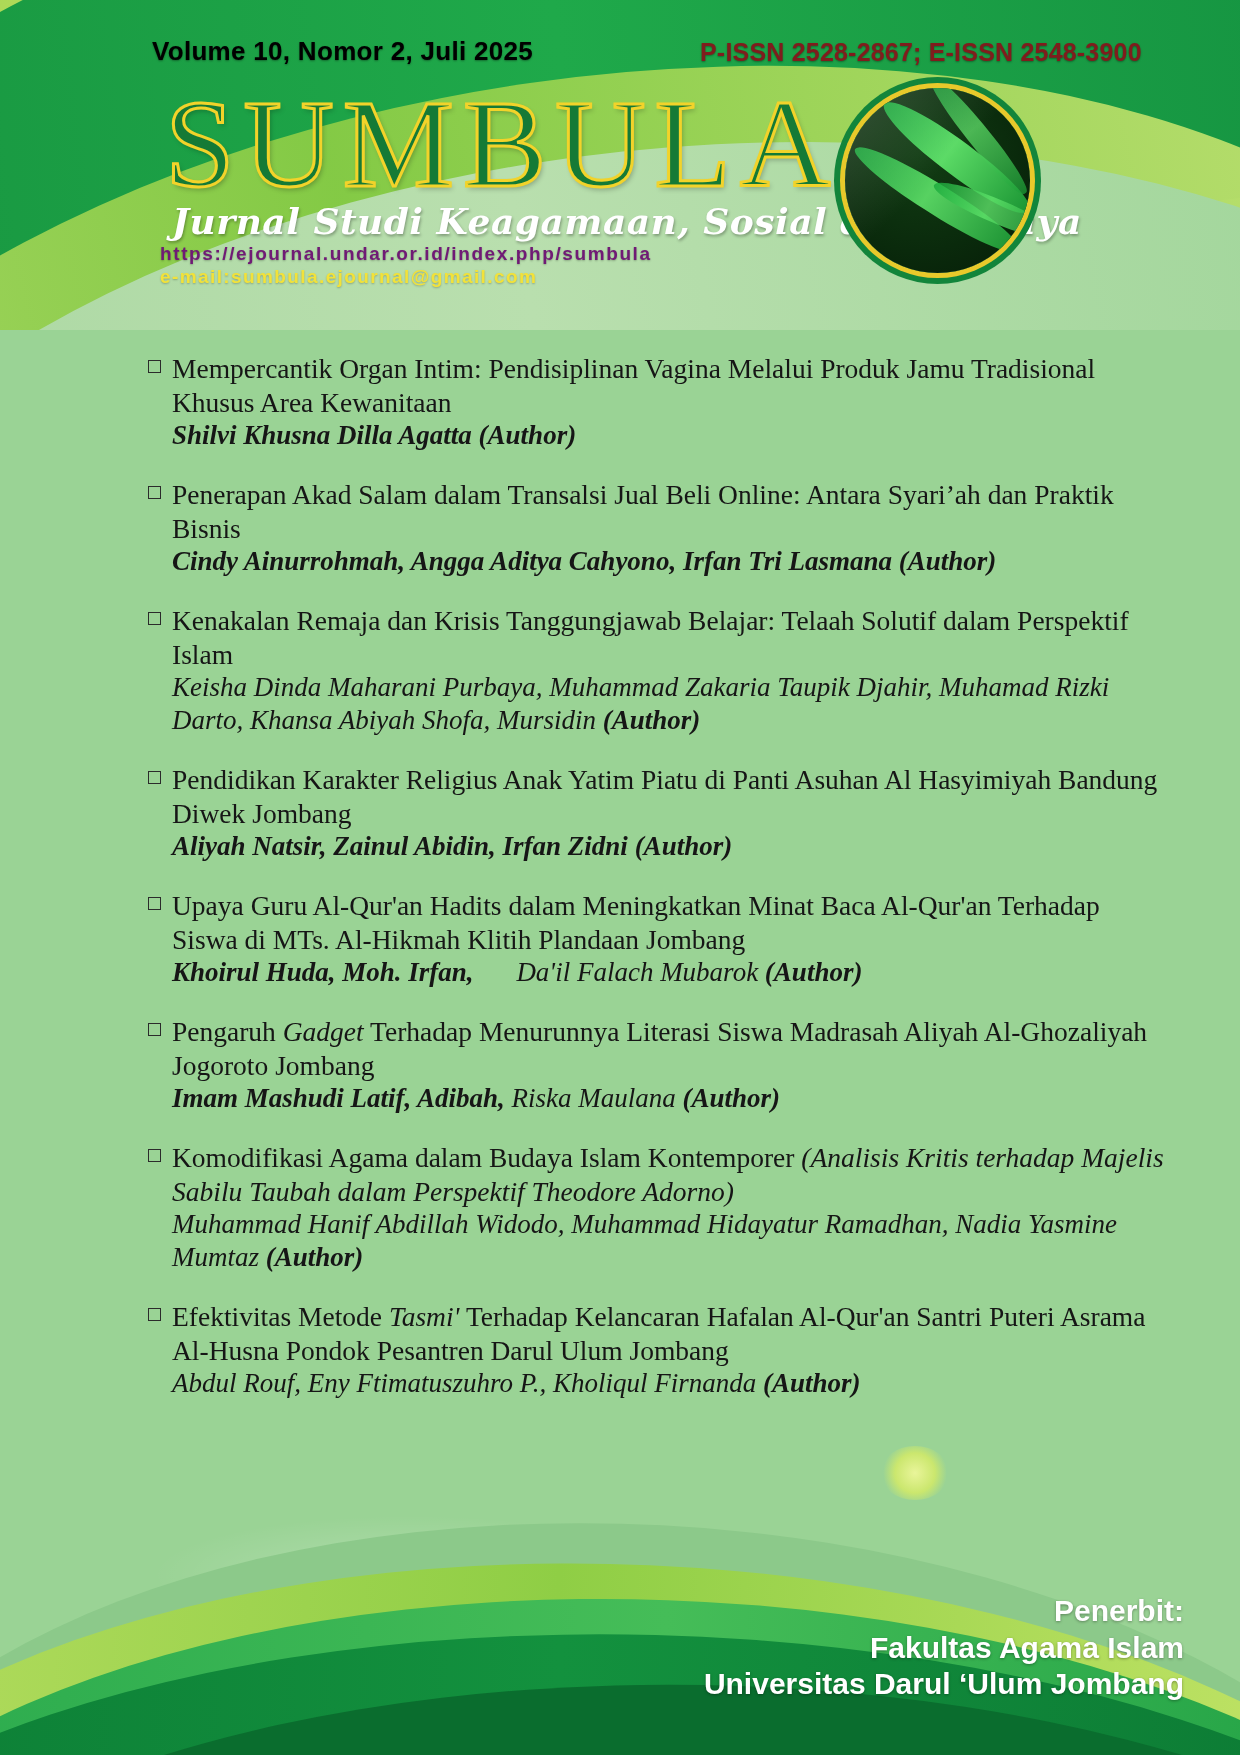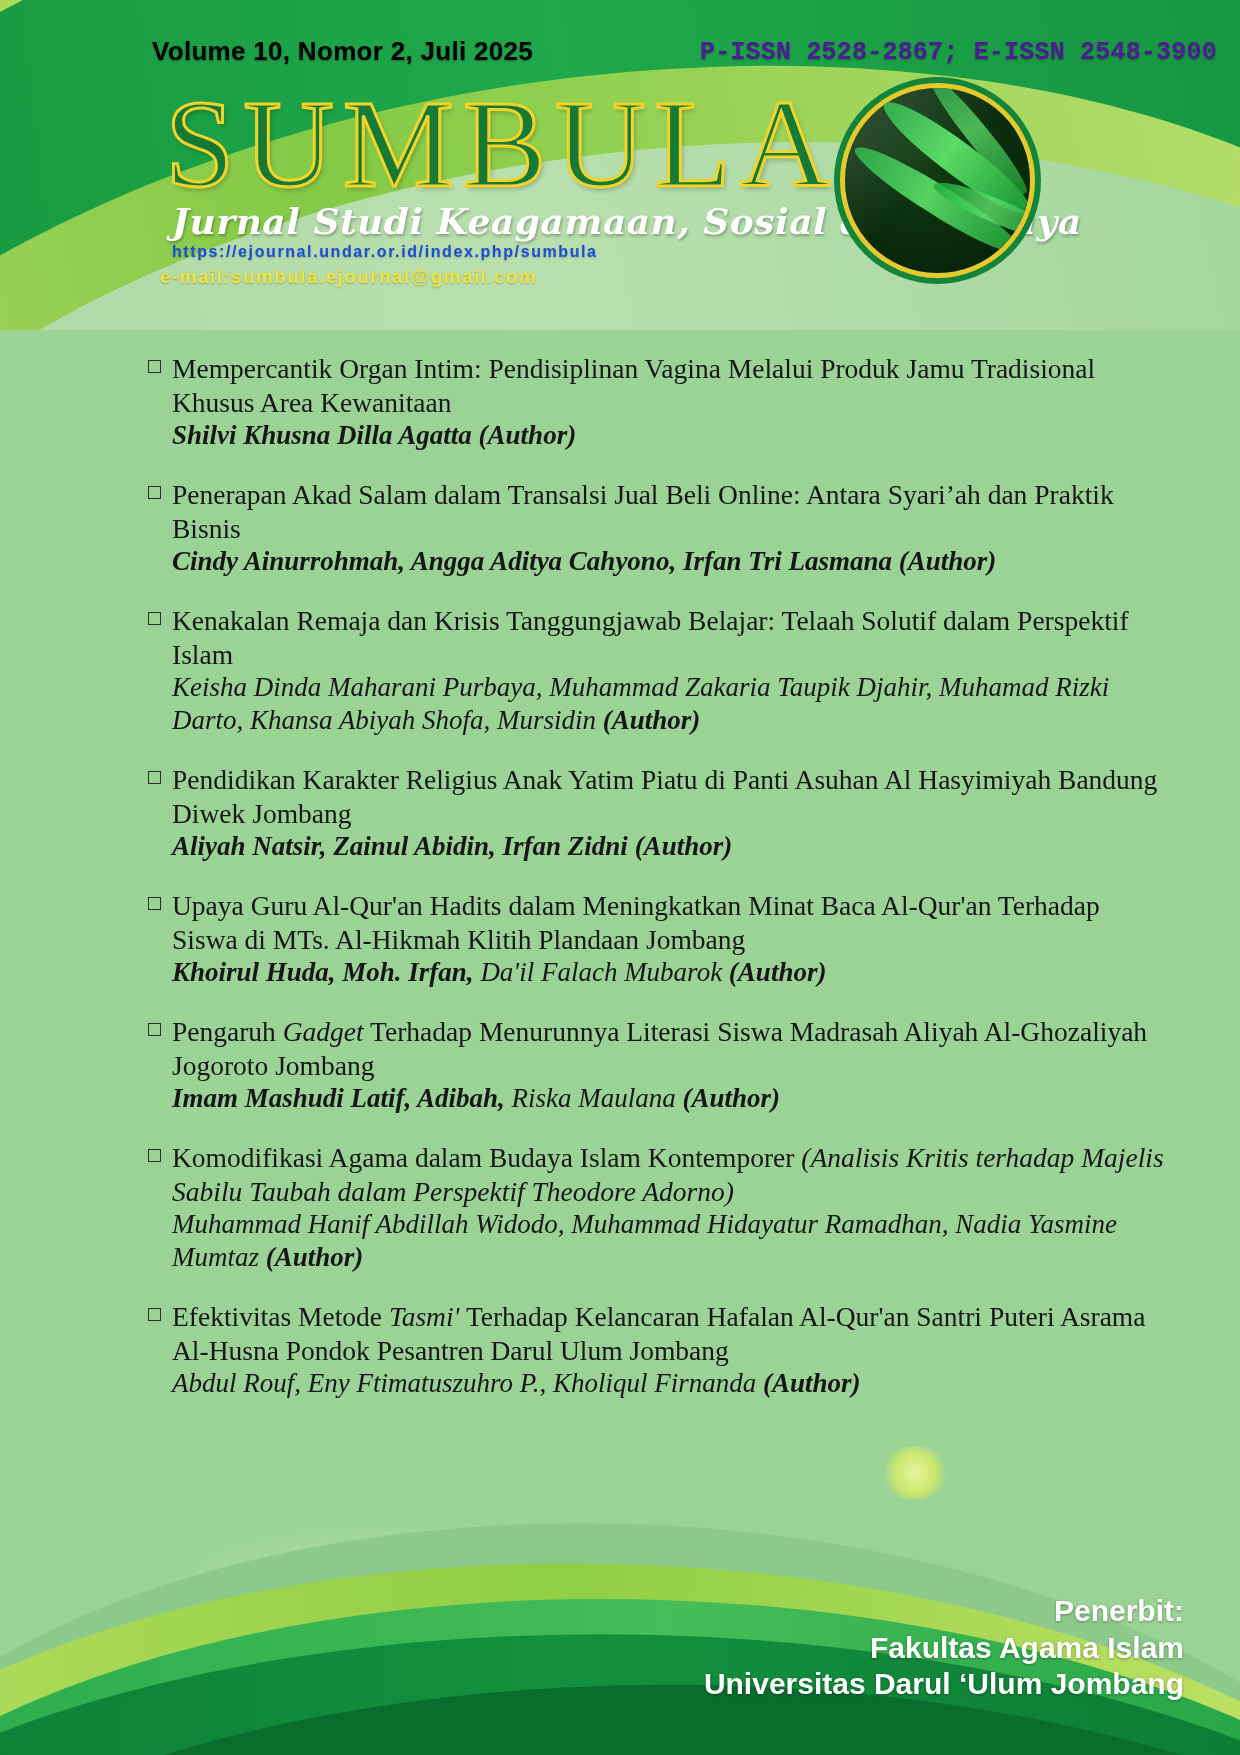--- a/index.html
+++ b/index.html
@@ -58,44 +58,44 @@
   }
 
   .issue-line{
     position:absolute;left:152px;top:36px;z-index:8;
     color:#000000;font-family:"Liberation Sans",sans-serif;
     font-weight:bold;font-size:26px;letter-spacing:.3px;
     text-shadow:0 1px 2px rgba(0,0,0,.35);
   }
   .issn-line{
     position:absolute;left:700px;top:38px;z-index:8;
-    color:#4c1d95;font-family:Liberation Mono, monospace;
+    color:#7f1d1d;font-family:Liberation Sans, sans-serif;
     font-weight:bold;font-size:25px;letter-spacing:.2px;
     text-shadow:0 1px 2px rgba(0,0,0,.35);
   }
 
   .brand{
     position:absolute;left:165px;top:82px;z-index:9;
     font-family:"Liberation Serif",serif;
     font-size:125px;line-height:1;font-weight:normal;
     letter-spacing:9px;
     color:#157a36;
     -webkit-text-stroke:3px #f2d32a;
     text-shadow:0 0 2px rgba(242,211,42,.9), 2px 3px 5px rgba(0,0,0,.25);
   }
   .tagline{
     position:absolute;left:172px;top:200px;z-index:9;
     font-family:"DejaVu Serif",serif;font-style:italic;font-weight:bold;
     font-size:36px;color:#ffffff;letter-spacing:.5px;
     text-shadow:1px 2px 3px rgba(0,0,0,.3);
   }
   .url-line{
-    position:absolute;left:172px;top:243px;z-index:9;
+    position:absolute;left:160px;top:243px;z-index:9;
     font-family:"Liberation Sans",sans-serif;font-weight:bold;
-    font-size:16px;letter-spacing:1.6px;color:#1d4ed8;
+    font-size:19px;letter-spacing:1.6px;color:#701a75;
     text-shadow:0 1px 2px rgba(0,0,0,.25);
   }
   .mail-line{
     position:absolute;left:160px;top:266px;z-index:9;
     font-family:"Liberation Sans",sans-serif;font-weight:bold;
     font-size:19px;letter-spacing:1.4px;color:#f2e23a;
     text-shadow:0 1px 2px rgba(0,0,0,.25);
   }
 
   
@@ -225,21 +225,21 @@
         <div class="authors"><span style="font-style: italic; font-weight: normal;">Keisha Dinda Maharani Purbaya, Muhammad Zakaria Taupik Djahir, Muhamad Rizki Darto, Khansa Abiyah Shofa, Mursidin </span><span style="font-style: italic; font-weight: bold;">(Author)</span></div>
       </div>
       <div class="entry">
         <span class="bullet"></span>
         <div class="title"><span>Pendidikan Karakter Religius Anak Yatim Piatu di Panti Asuhan Al Hasyimiyah Bandung Diwek Jombang</span></div>
         <div class="authors"><span style="font-style: italic; font-weight: bold;">Aliyah Natsir, Zainul Abidin, Irfan Zidni (Author)</span></div>
       </div>
       <div class="entry">
         <span class="bullet"></span>
         <div class="title"><span>Upaya Guru Al-Qur'an Hadits dalam Meningkatkan Minat Baca Al-Qur'an Terhadap Siswa di MTs. Al-Hikmah Klitih Plandaan Jombang</span></div>
-        <div class="authors"><span style="font-weight: bold;">Khoirul Huda, Moh. Irfan, </span><span style="font-style: italic; font-weight: normal;">Da'il Falach Mubarok </span><span style="font-style: italic; font-weight: bold;">(Author)</span></div>
+        <div class="authors"><span style="font-weight: bold;">Khoirul Huda, Moh. Irfan, </span><span style="font-style: italic; font-weight: normal; margin-left: 36px;">Da'il Falach Mubarok </span><span style="font-style: italic; font-weight: bold;">(Author)</span></div>
       </div>
       <div class="entry">
         <span class="bullet"></span>
         <div class="title"><span>Pengaruh </span><span style="font-style: italic;">Gadget</span><span> Terhadap Menurunnya Literasi Siswa Madrasah Aliyah Al-Ghozaliyah Jogoroto Jombang</span></div>
         <div class="authors"><span style="font-style: italic; font-weight: bold;">Imam Mashudi Latif, Adibah, </span><span style="font-style: italic; font-weight: normal;">Riska Maulana </span><span style="font-style: italic; font-weight: bold;">(Author)</span></div>
       </div>
       <div class="entry">
         <span class="bullet"></span>
         <div class="title"><span>Komodifikasi Agama dalam Budaya Islam Kontemporer </span><span style="font-style: italic;">(Analisis Kritis terhadap Majelis Sabilu Taubah dalam Perspektif Theodore Adorno)</span></div>
         <div class="authors"><span style="font-style: italic; font-weight: normal;">Muhammad Hanif Abdillah Widodo, Muhammad Hidayatur Ramadhan, Nadia Yasmine Mumtaz </span><span style="font-style: italic; font-weight: bold;">(Author)</span></div>

